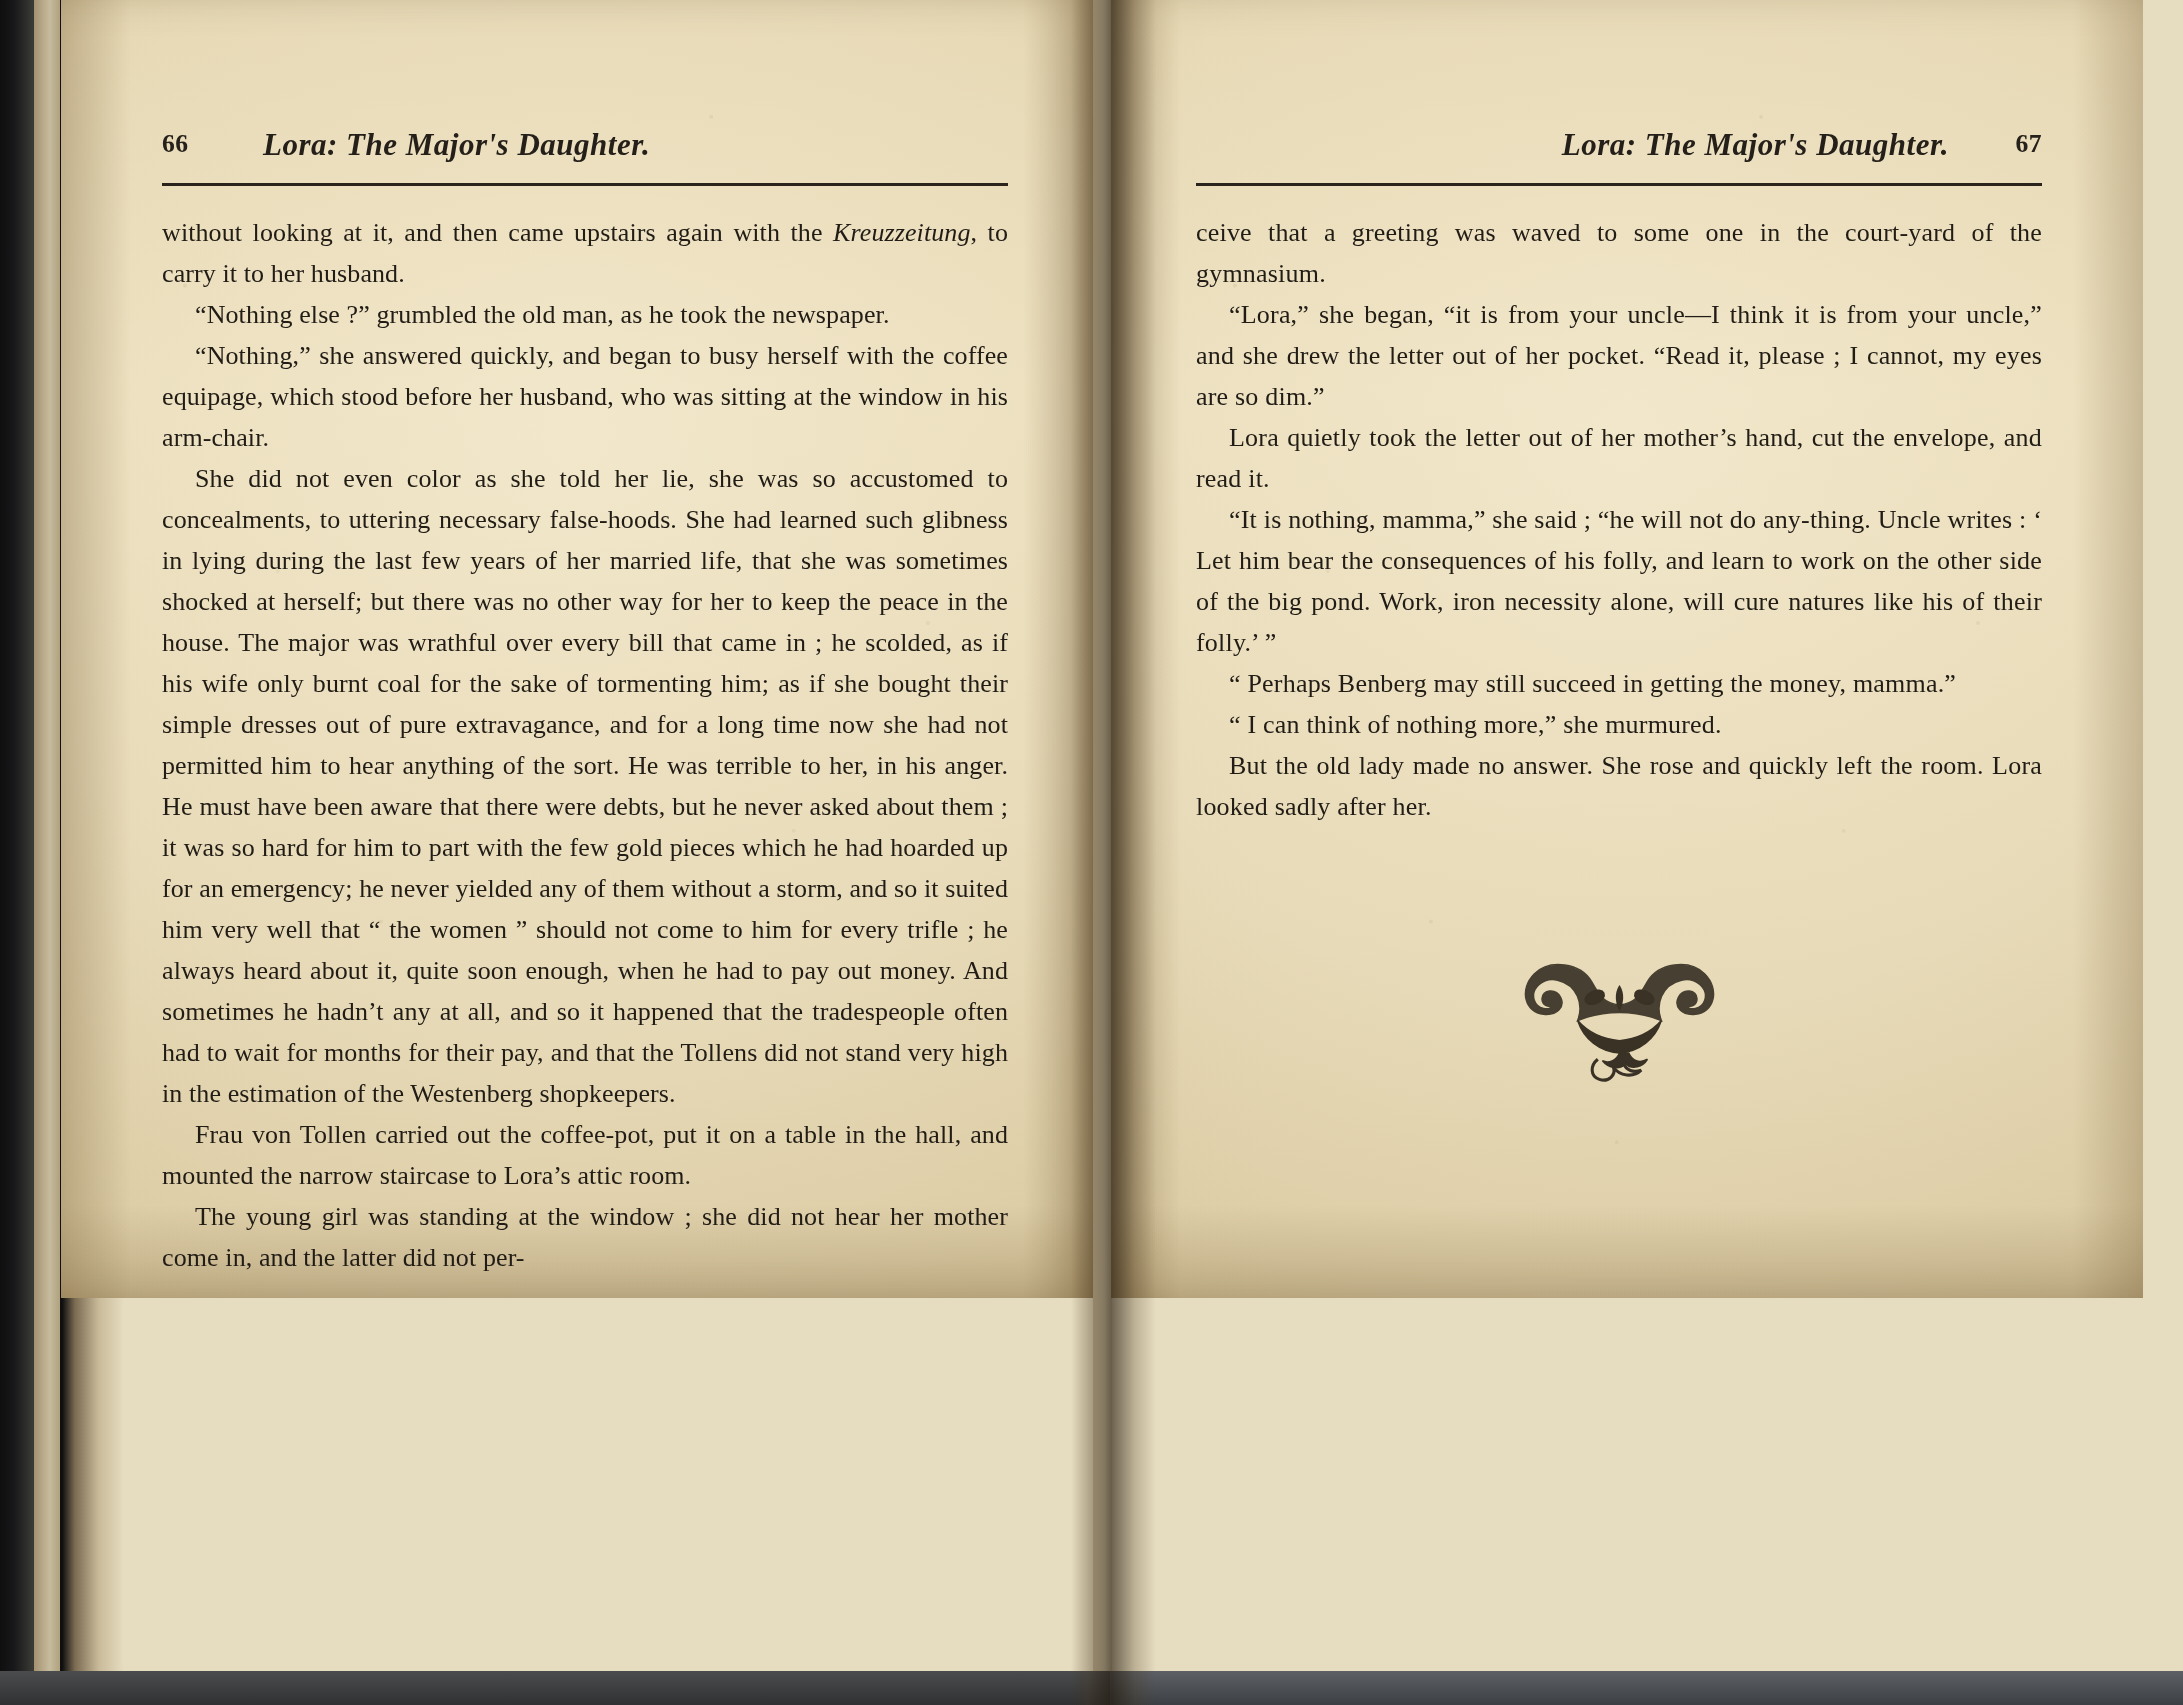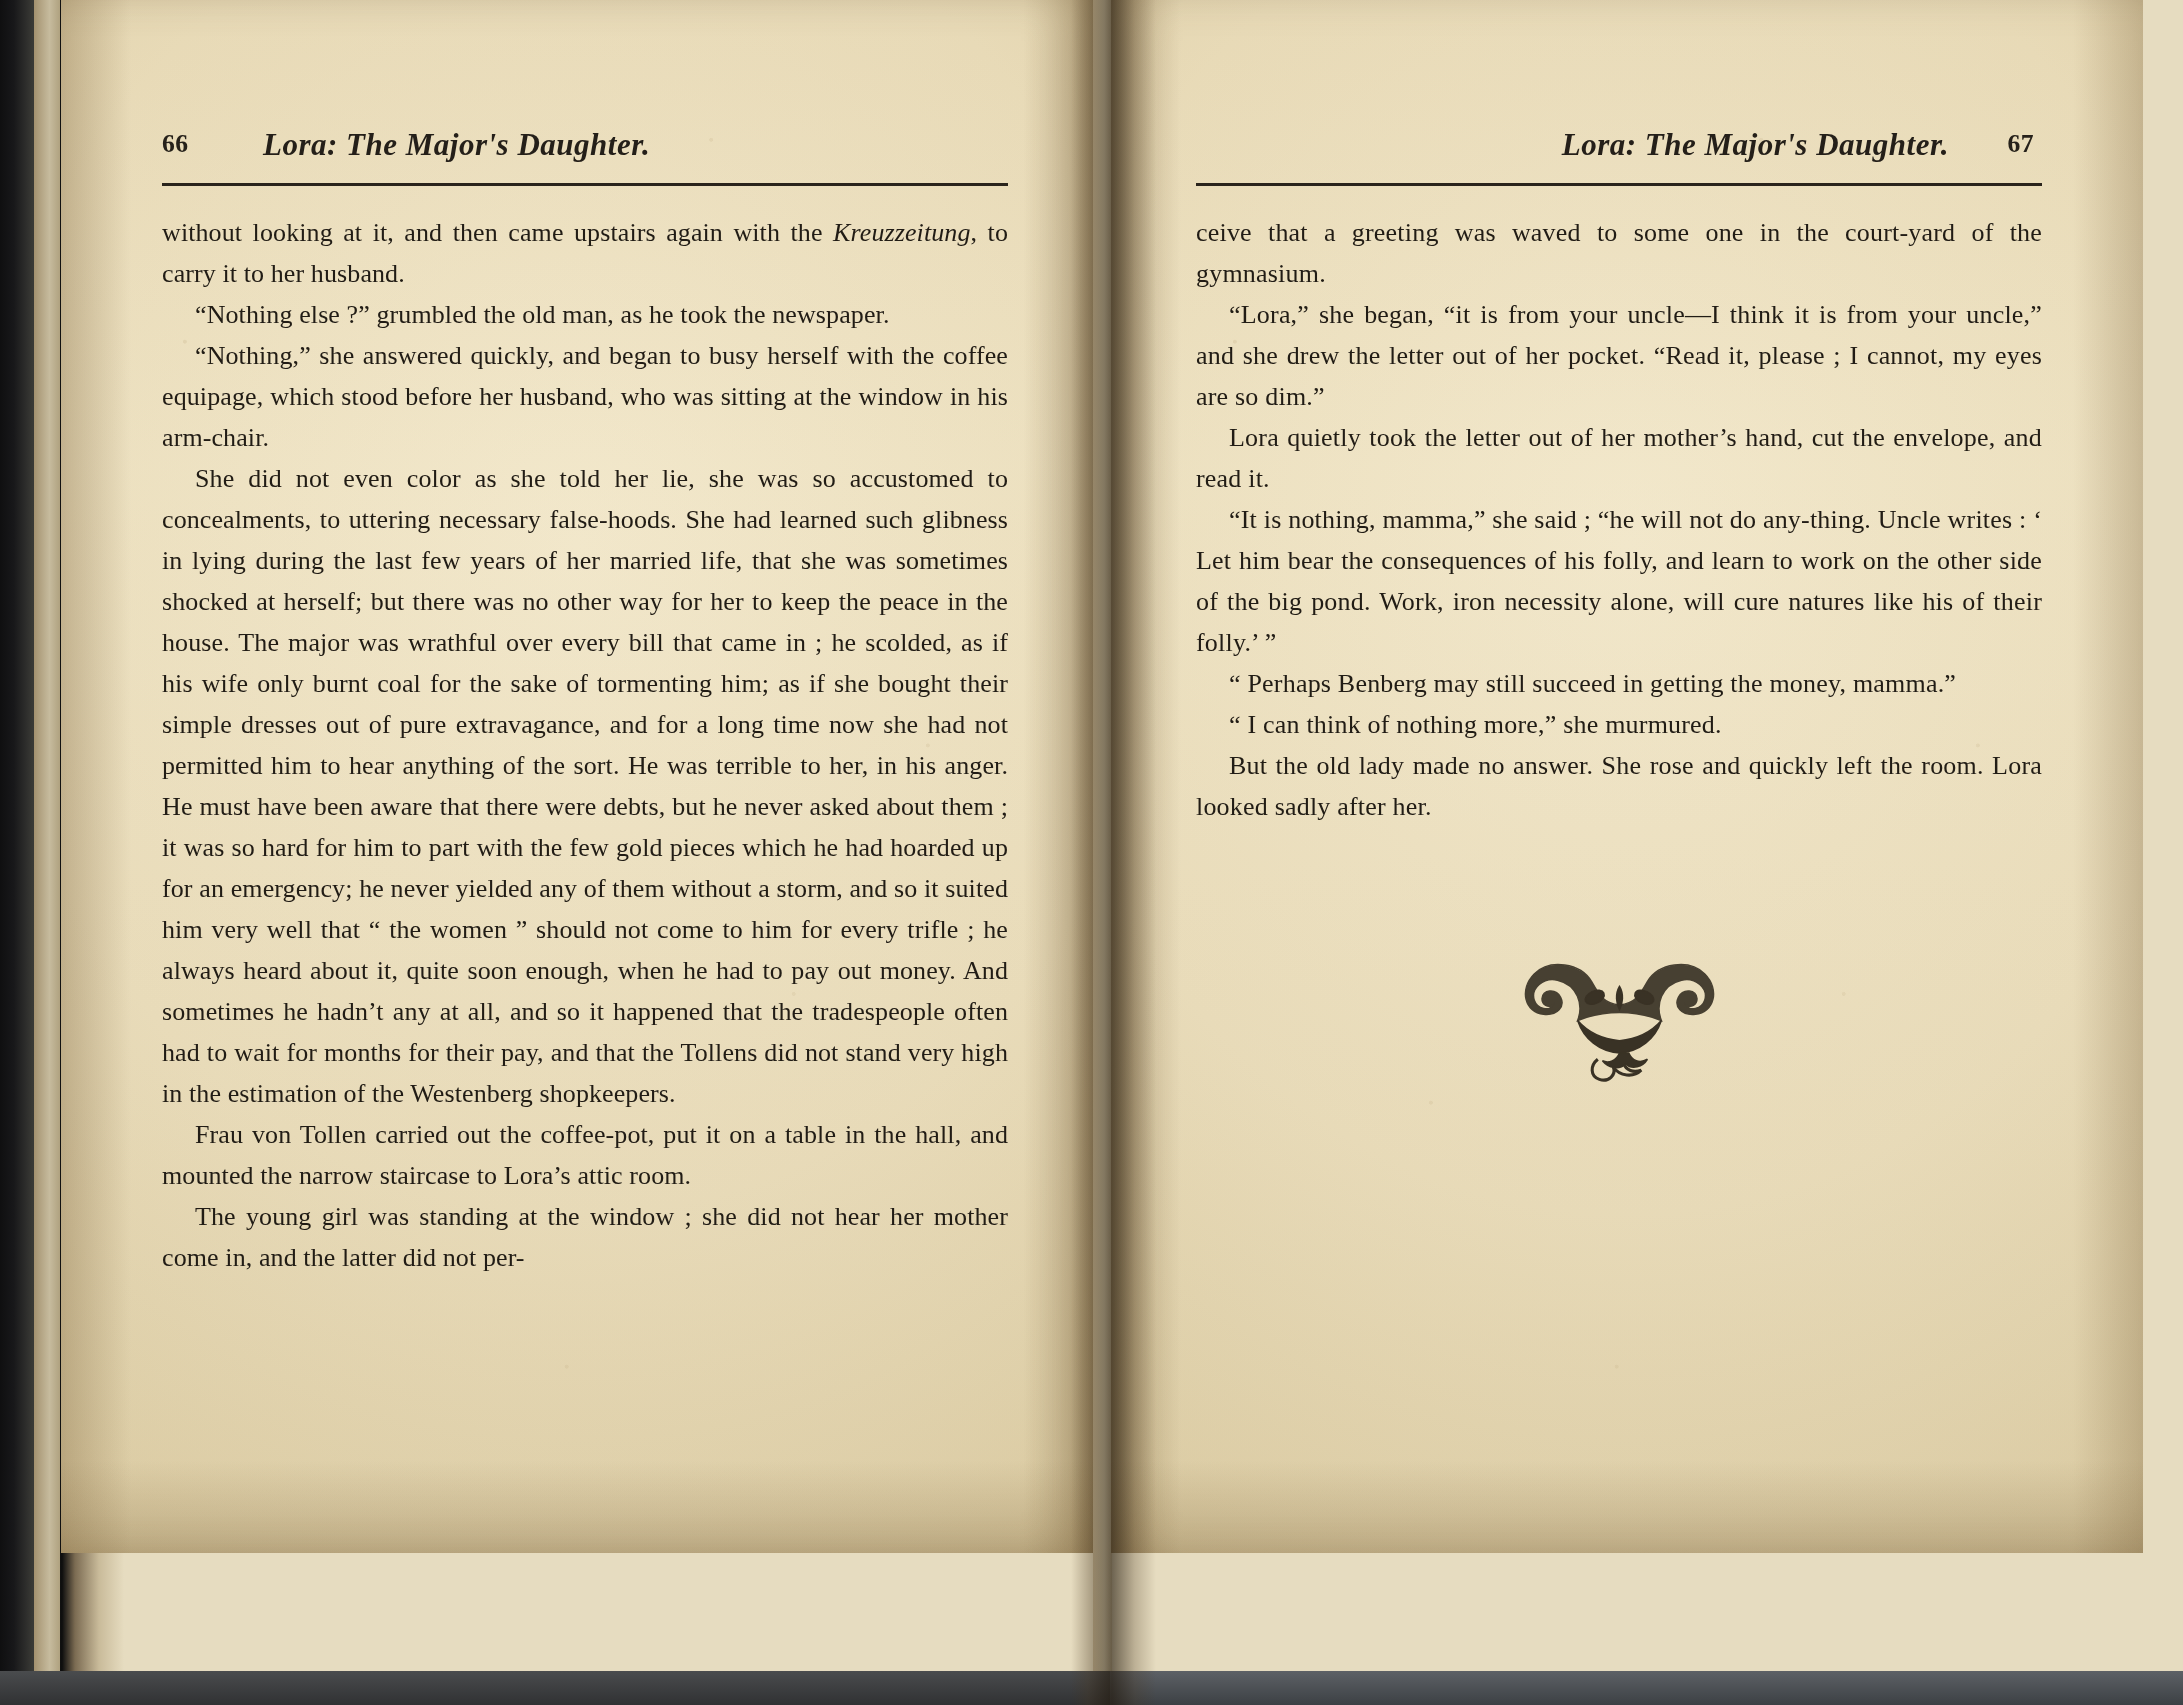--- a/index.html
+++ b/index.html
@@ -37,21 +37,21 @@
       rgba(35,25,12,0.62) 48%,
       rgba(70,52,28,0.26) 75%,
       rgba(90,70,40,0.00) 100%);
     z-index: 5;
     pointer-events: none;
   }
 
   .page {
     position: absolute;
     top: 0;
-    height: 1553px;
+    height: 1298px;
     background:
       radial-gradient(120% 90% at 50% 35%, #f3e9cd 0%, #ece0bf 48%, #e0d2ab 80%, #d2c196 100%);
     overflow: hidden;
   }
   .page.left {
     left: 61px;
     width: 1032px;
     box-shadow: inset -31px 0 47px -15.5px rgba(90,70,40,0.45);
   }
   .page.right {
@@ -110,21 +110,21 @@
   }
   .folio {
     position: absolute;
     top: 4.7px;
     font-size: 25.6px;
     font-weight: 700;
     color: #26211a;
     letter-spacing: 0.4px;
   }
   .page.left .folio { left: 0; }
-  .page.right .folio { right: 8px; }
+  .page.right .folio { right: 0; }
 
   .head-title {
     position: absolute;
     top: 3.1px;
     font-style: italic;
     font-weight: 700;
     font-size: 31px;
     color: #241f19;
     letter-spacing: 0.5px;
     white-space: nowrap;

